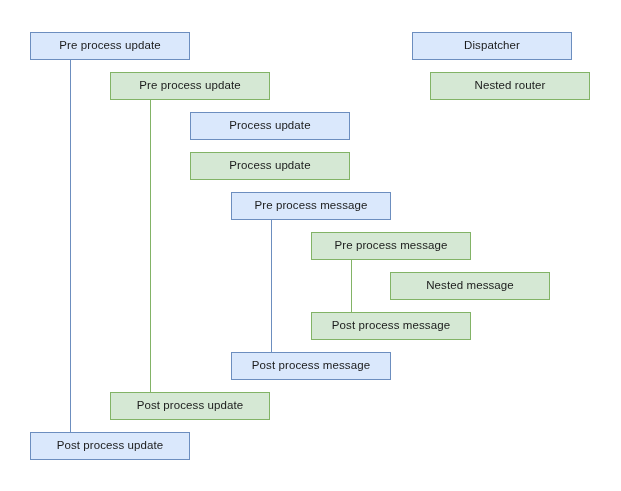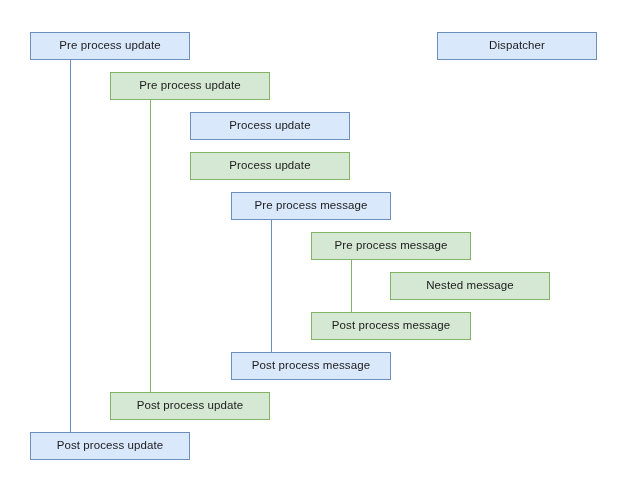--- a/index.html
+++ b/index.html
@@ -47,14 +47,15 @@
     <div class="node green" style="left: 110px; top: 72px;">Pre process update</div>
     <div class="node blue" style="left: 190px; top: 112px;">Process update</div>
     <div class="node green" style="left: 190px; top: 152px;">Process update</div>
     <div class="node blue" style="left: 231px; top: 192px;">Pre process message</div>
     <div class="node green" style="left: 311px; top: 232px;">Pre process message</div>
     <div class="node green" style="left: 390px; top: 272px;">Nested message</div>
     <div class="node green" style="left: 311px; top: 312px;">Post process message</div>
     <div class="node blue" style="left: 231px; top: 352px;">Post process message</div>
     <div class="node green" style="left: 110px; top: 392px;">Post process update</div>
     <div class="node blue" style="left: 30px; top: 432px;">Post process update</div>
-    <div class="node blue" style="left: 437px; top: 32px;">Dispatcher</div>
+    <div class="node blue" style="left: 412px; top: 32px;">Dispatcher</div>
+    <div class="node green" style="left: 430px; top: 72px;">Nested router</div>
   </div>
 
 </body></html>

